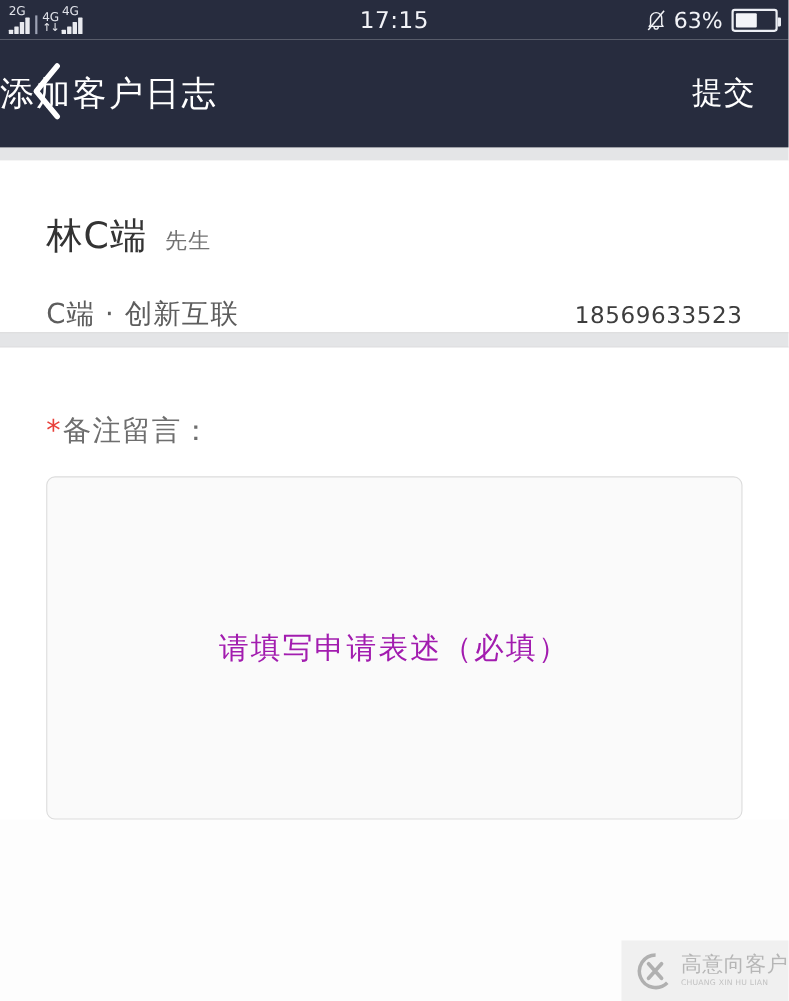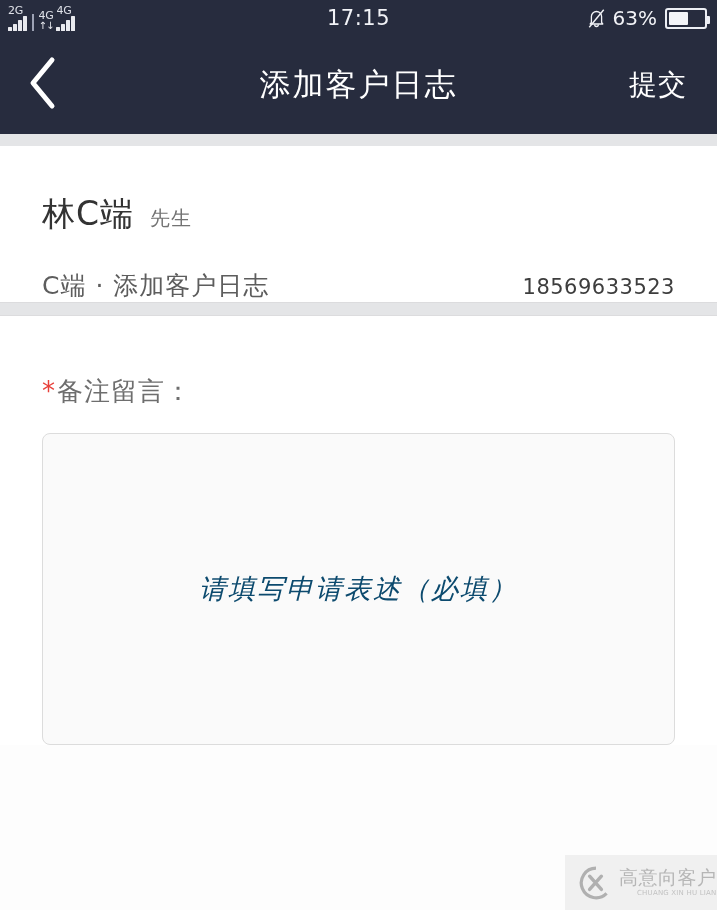--- a/index.html
+++ b/index.html
@@ -50,21 +50,21 @@
 
   
   .navbar {
     height:98px; background:#272c3e; display:flex; align-items:center;
     position:relative; color:#ffffff;
   }
   .nav-back {
     width:86px; height:98px; display:flex; align-items:center; justify-content:center;
   }
   .nav-title {
-    position:absolute; left:0; right:0; text-align:center;
+    position:absolute; left:0; right:0; text-align:left;
     font-size:31px; letter-spacing:2px; color:#ffffff; pointer-events:none;
   }
   .nav-submit {
     margin-left:auto; padding:0 30px 0 10px;
     font-size:28px; color:#ffffff; letter-spacing:1px;
   }
 
   
   .gap { background:#e4e5e7; }
   .gap-top { height:12px; }
@@ -94,32 +94,32 @@
     padding-top:58px; font-size:26px; color:#6e6e6e; letter-spacing:1px;
     display:flex; align-items:baseline;
   }
   .req-star { color:#e8403a; font-size:26px; margin-right:1px; }
 
   .textarea-wrap { padding-top:24px; }
   .textarea-box {
     height:312px; border:1.5px solid #dcdcdc; border-radius:8px;
     background:#fafafa; display:flex; align-items:center; justify-content:center;
   }
-  .textarea-ph { font-size:27px; color:#0c4a6e; letter-spacing:2px;font-style:italic; }
+  .textarea-ph { font-size:27px; color:#a21caf; letter-spacing:2px; }
 
   
   .watermark {
     position:absolute; right:0; bottom:0; width:152px; height:55px;
     background:#f0f0f0; display:flex; align-items:center; gap:6px;
     padding-left:14px;
   }
   .wm-mark { width:34px; height:34px; flex:0 0 34px; }
   .wm-text { display:flex; flex-direction:column; line-height:1; }
   .wm-cn { font-size:19px; color:#b6b6b6; letter-spacing:0.5px; }
-  .wm-en { font-size:7px; color:#c2c2c2; letter-spacing:0.2px; margin-top:3px;text-align:right; }
+  .wm-en { font-size:7px; color:#c2c2c2; letter-spacing:0.2px; margin-top:3px; }
 </style>
 </head>
 <body>
 
 <div id="app">
 
   <div class="statusbar">
     <div class="sb-left">
       <div class="sim">
         <div class="sim-stack">
@@ -180,21 +180,21 @@
   </div>
 
   <div class="gap gap-top"></div>
 
   <div class="card">
     <div class="cust-name-row">
       <span class="cust-name">林C端</span>
       <span class="cust-honorific">先生</span>
     </div>
     <div class="cust-meta-row">
-      <span class="cust-tags">C端 · 添加客户日志</span>
+      <span class="cust-tags">C端 · 创新互联</span>
       <span class="cust-phone">18569633523</span>
     </div>
   </div>
 
   <div class="gap gap-mid"></div>
 
   <div class="form">
     <div class="form-label">
       <span class="req-star">*</span>
       <span>备注留言：</span>

